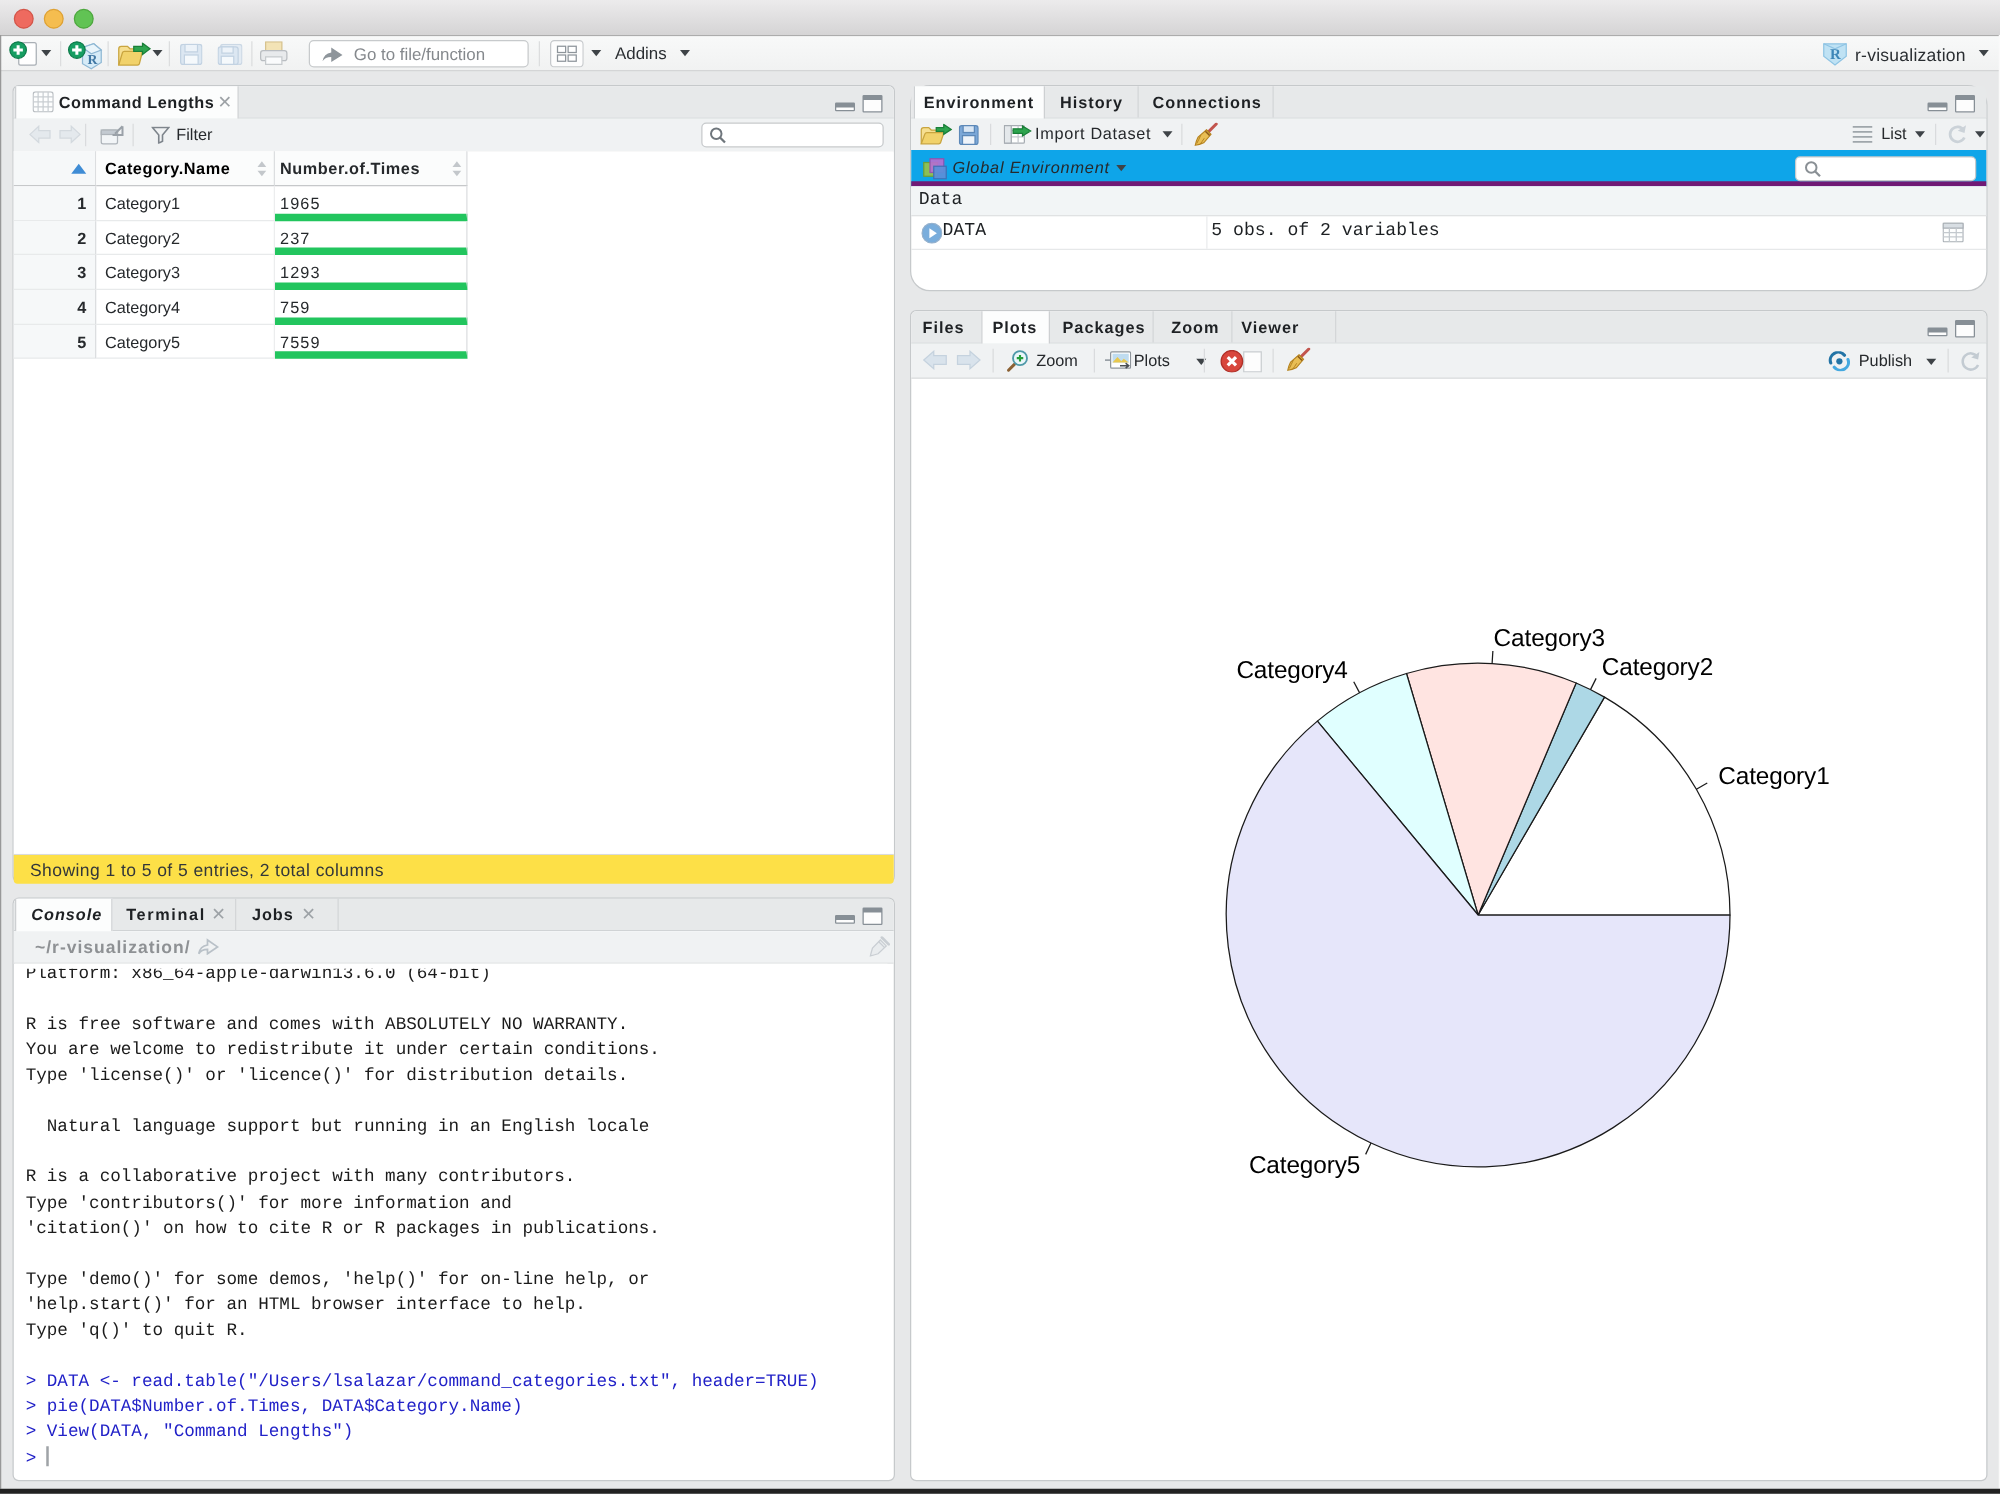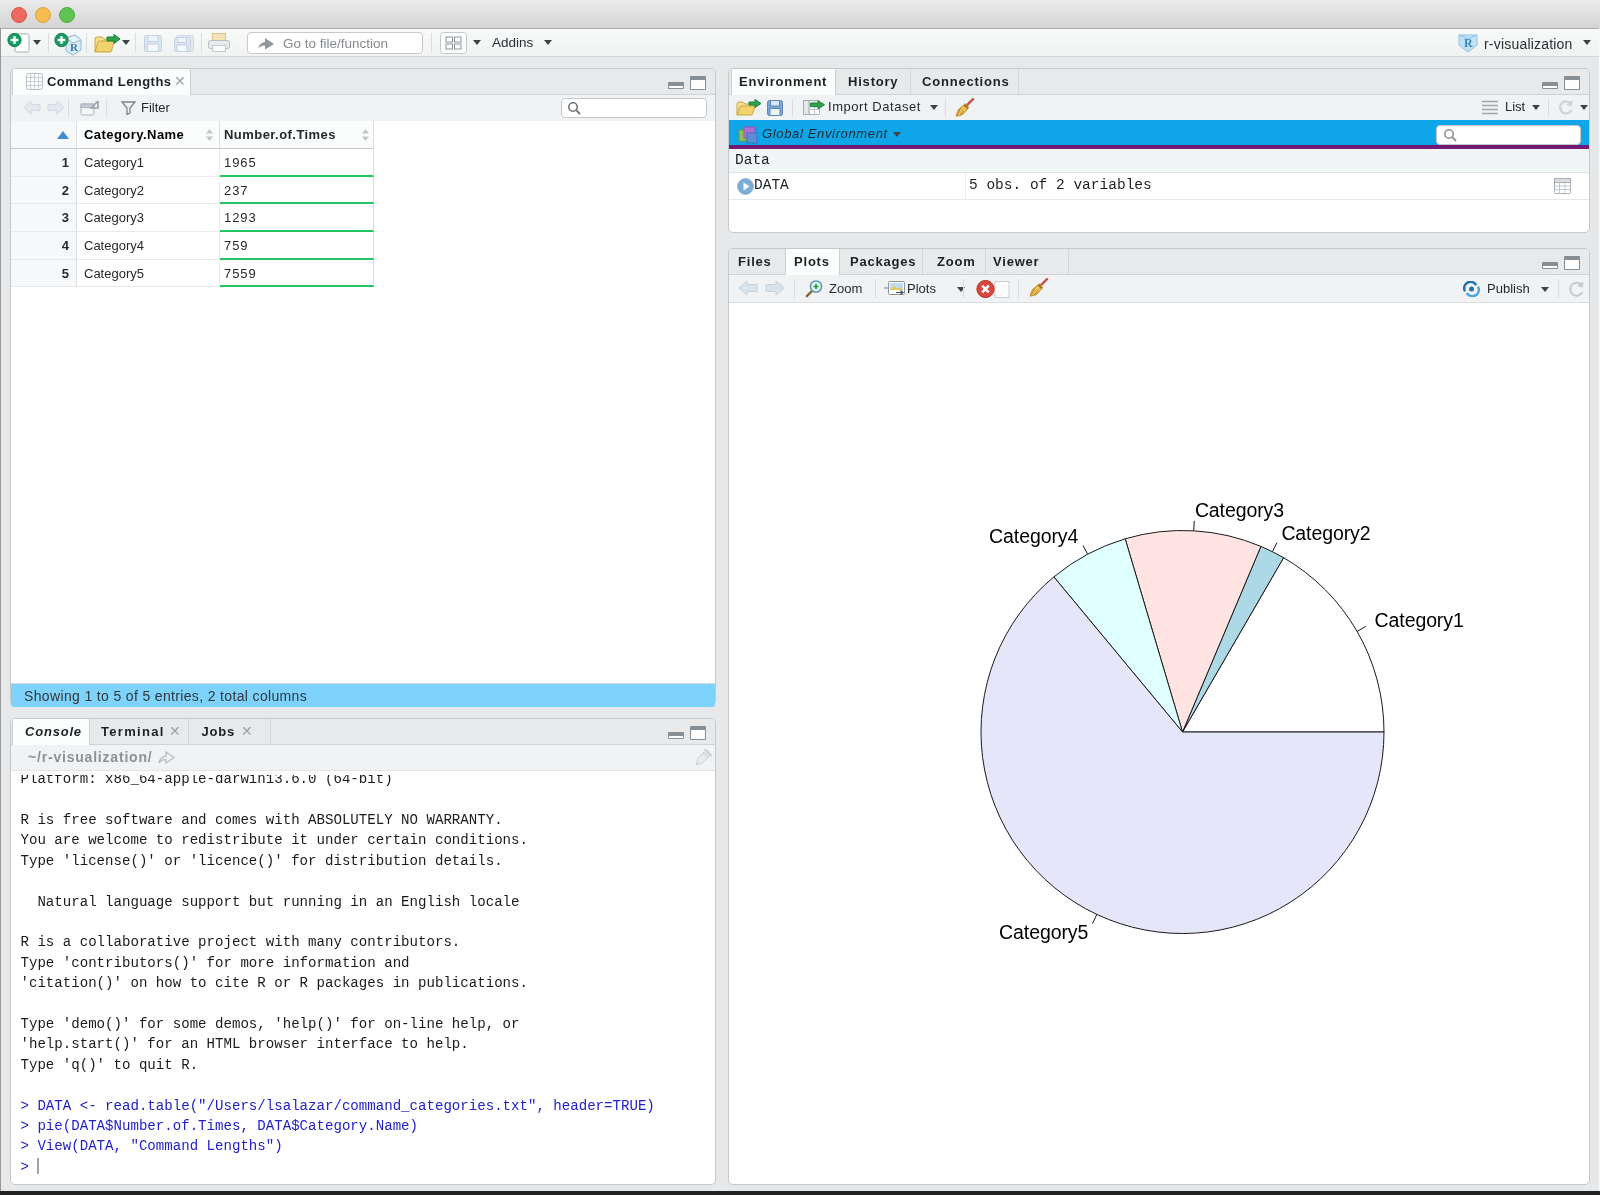--- a/index.html
+++ b/index.html
@@ -23,21 +23,21 @@
 .ptb{background:#F0F2F3;border-bottom:1px solid #DADCDD;}
 .psep{width:1px;background:#D9DBDD;}
 .srch{background:#fff;border:1px solid #C7CACC;border-radius:4px;box-sizing:border-box;}
 .minb{width:16px;height:7px;border:1.5px solid #878F96;border-top:4px solid #878F96;border-radius:1px;box-sizing:border-box;background:#FDFDFD;}
 .maxb{width:16px;height:14px;border:1.5px solid #878F96;border-top:4.5px solid #878F96;border-radius:1px;box-sizing:border-box;background:#FDFDFD;}
 .uit{font-size:13px;color:#26292C;}
 .mono{font-family:"Liberation Mono",monospace;}
 .trow{left:0;width:363px;height:27.7px;}
 .trow .tnum{position:absolute;left:0;top:0;width:66px;height:27.7px;background:#F6F8F9;border-bottom:1px solid #E8EAEB;border-right:1px solid #DCDEE0;box-sizing:border-box;font-size:13px;font-weight:700;color:#26292C;text-align:right;padding:6px 7px 0 0;}
 .trow .tc1{position:absolute;left:66px;top:0;width:143px;height:27.7px;border-bottom:1px solid #E8EAEB;border-right:1px solid #ECEDEE;box-sizing:border-box;font-size:13px;color:#26292C;padding:6px 0 0 7px;}
-.trow .tc2{position:absolute;left:209px;top:0;width:154px;height:27.7px;border-bottom:2px solid #22c55e;border-right:1px solid #DCDEE0;box-sizing:border-box;font-size:13px;letter-spacing:0.9px;color:#26292C;padding:6px 0 0 4px;}
+.trow .tc2{position:absolute;left:209px;top:0;width:154px;height:27.7px;border-bottom:6px solid #22c55e;border-right:1px solid #DCDEE0;box-sizing:border-box;font-size:13px;letter-spacing:0.9px;color:#26292C;padding:6px 0 0 4px;}
 </style>
 </head>
 <body>
 <div id="stage">
 
   <div class="abs" id="titlebar"></div>
   <div class="abs tl" style="left:11px;background:#EE6A5F;border:0.5px solid #D35549;"></div>
   <div class="abs tl" style="left:35px;background:#F5BD4F;border:0.5px solid #DEA133;"></div>
   <div class="abs tl" style="left:59px;background:#61C354;border:0.5px solid #4DA73E;"></div>
 
@@ -182,21 +182,21 @@
             <div class="tc1">Category4</div>
             <div class="tc2">759</div>
           </div>
         <div class="abs trow" style="top:138.8px;">
             <div class="tnum">5</div>
             <div class="tc1">Category5</div>
             <div class="tc2">7559</div>
           </div>
       </div>
     </div>
-    <div class="abs" style="left:0;top:614px;width:704px;height:23px;background:#7dd3fc;border-top:1px solid #D9DBDC;border-radius:0 0 3px 3px;">
+    <div class="abs" style="left:0;top:614px;width:704px;height:23px;background:#fde047;border-top:1px solid #D9DBDC;border-radius:0 0 3px 3px;">
       <div class="abs" style="left:13px;top:3.5px;font-size:14px;letter-spacing:0.35px;color:#33373A;">Showing 1 to 5 of 5 entries, 2 total columns</div>
     </div>
   </div>
   <div class="abs panel" id="pBL" style="left:10px;top:718px;width:706px;height:467px;">
     <div class="abs tabbar"></div>
     <div class="abs tab tabact" style="left:1px;width:78px;">
       <div class="abs tabtxt" style="left:12px;font-style:italic;">Console</div>
     </div>
     <div class="abs tab" style="left:79px;width:99px;border-right:1px solid #D4D6D8;box-sizing:border-box;">
       <div class="abs tabtxt" style="left:11px;letter-spacing:1.3px;">Terminal</div>
@@ -236,21 +236,21 @@
 'help.start()' for an HTML browser interface to help.
 Type 'q()' to quit R.
 
 <span style="color:#2222C8">&gt; DATA &lt;- read.table("/Users/lsalazar/command_categories.txt", header=TRUE)
 &gt; pie(DATA$Number.of.Times, DATA$Category.Name)
 &gt; View(DATA, "Command Lengths")
 &gt; </span><span style="display:inline-block;width:2px;height:16px;background:#9FA3A7;vertical-align:-3px;"></span></pre>
     </div>
     <div class="abs" style="left:1px;top:52px;width:698px;height:4.3px;background:#fff;"></div>
   </div>
-  <div class="abs panel" id="pTR" style="left:728px;top:68px;width:862px;height:165px;">
+  <div class="abs panel" id="pTR" style="left:728px;top:68px;width:862px;height:165px;border-radius:16px;">
     <div class="abs tabbar"></div>
     <div class="abs tab tabact" style="left:2px;width:105px;">
       <div class="abs tabtxt" style="left:7px;">Environment</div>
     </div>
     <div class="abs tab" style="left:107px;width:75px;border-right:1px solid #D4D6D8;box-sizing:border-box;">
       <div class="abs tabtxt" style="left:12px;">History</div>
     </div>
     <div class="abs tab" style="left:182px;width:108px;border-right:1px solid #D4D6D8;box-sizing:border-box;">
       <div class="abs tabtxt" style="left:11px;">Connections</div>
     </div>

